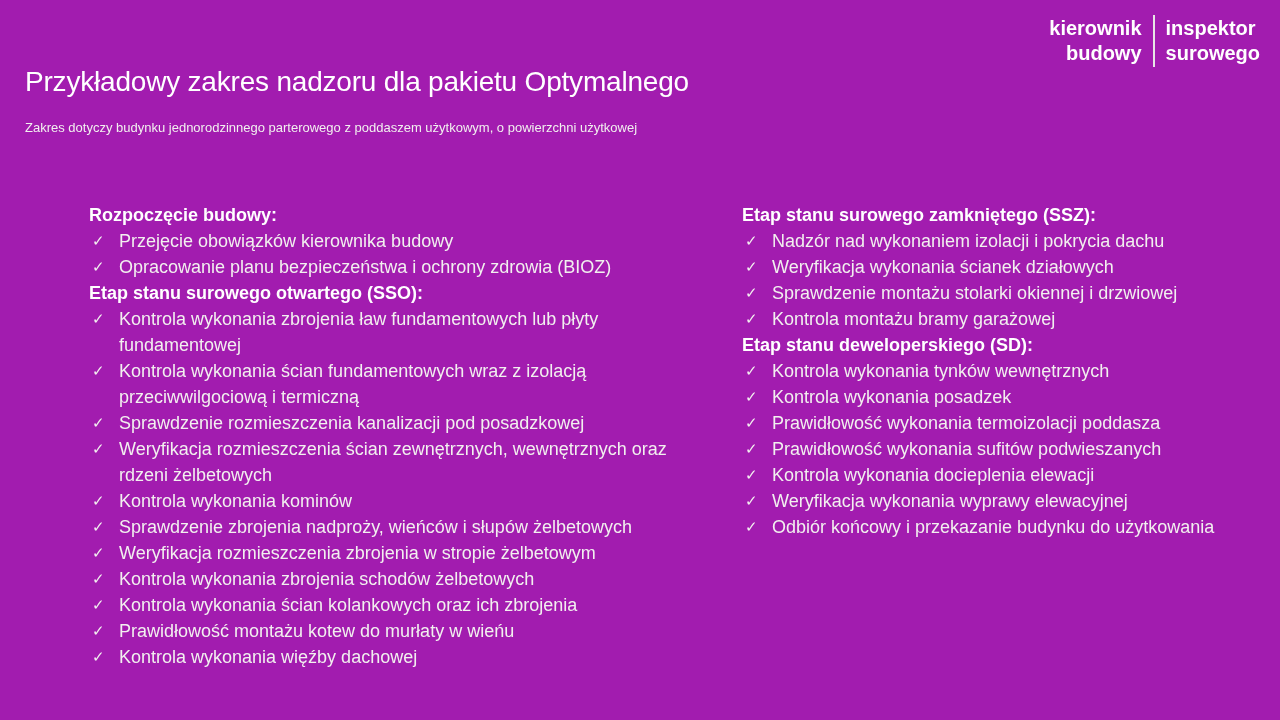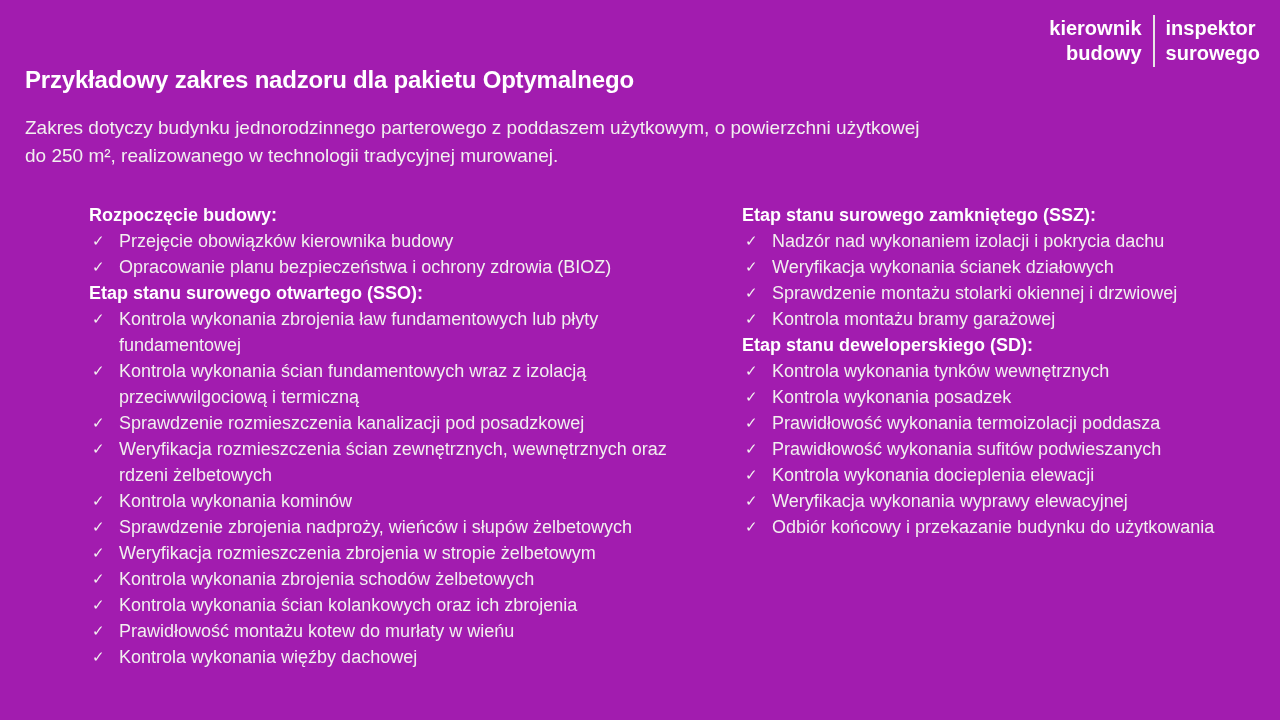--- a/index.html
+++ b/index.html
@@ -18,26 +18,26 @@
     position:absolute;top:15px;right:20px;
     display:flex;align-items:center;
     font-weight:700;font-size:20px;line-height:25px;color:#ffffff;
   }
   .logo-left{text-align:right;padding-right:11px;}
   .logo-divider{width:2px;height:52px;background:#e8e6e6;}
   .logo-right{text-align:left;padding-left:11px;}
   
   .title{
     position:absolute;left:25px;top:66px;
-    font-size:24px;font-weight:700;color:#ffffff;
+    font-size:28px;font-weight:400;color:#ffffff;
     letter-spacing:-0.2px;white-space:nowrap;
   }
   .subtitle{
     position:absolute;left:25px;top:114px;
-    font-size:19px;line-height:28px;color:#f2f0ef;
+    font-size:13px;line-height:28px;color:#f2f0ef;
   }
   
   .column{position:absolute;top:202px;font-size:18px;line-height:26px;margin-left:44px;}
   .column-left{left:45px;width:625px;}
   .column-right{left:698px;width:560px;}
   .sec-heading{font-weight:700;color:#ffffff;}
   .item{display:flex;align-items:flex-start;}
   .check{
     flex:0 0 30px;width:30px;font-size:15px;line-height:26px;
     color:#f2f0ef;padding-left:3px;box-sizing:border-box;
@@ -58,21 +58,20 @@
     <div class="logo-right">
       <div>inspektor</div>
       <div>surowego</div>
     </div>
   </div>
 
   <div class="title">Przykładowy zakres nadzoru dla pakietu Optymalnego</div>
 
   <div class="subtitle">
     <div>Zakres dotyczy budynku jednorodzinnego parterowego z poddaszem użytkowym, o powierzchni użytkowej</div>
-    <div>do 250 m², realizowanego w technologii tradycyjnej murowanej.</div>
   </div>
 
   <div class="column column-left">
       <div class="sec-heading">Rozpoczęcie budowy:</div>
       <div class="item">
         <span class="check">✓</span>
         <span class="item-text">Przejęcie obowiązków kierownika budowy</span>
       </div>
       <div class="item">
         <span class="check">✓</span>

